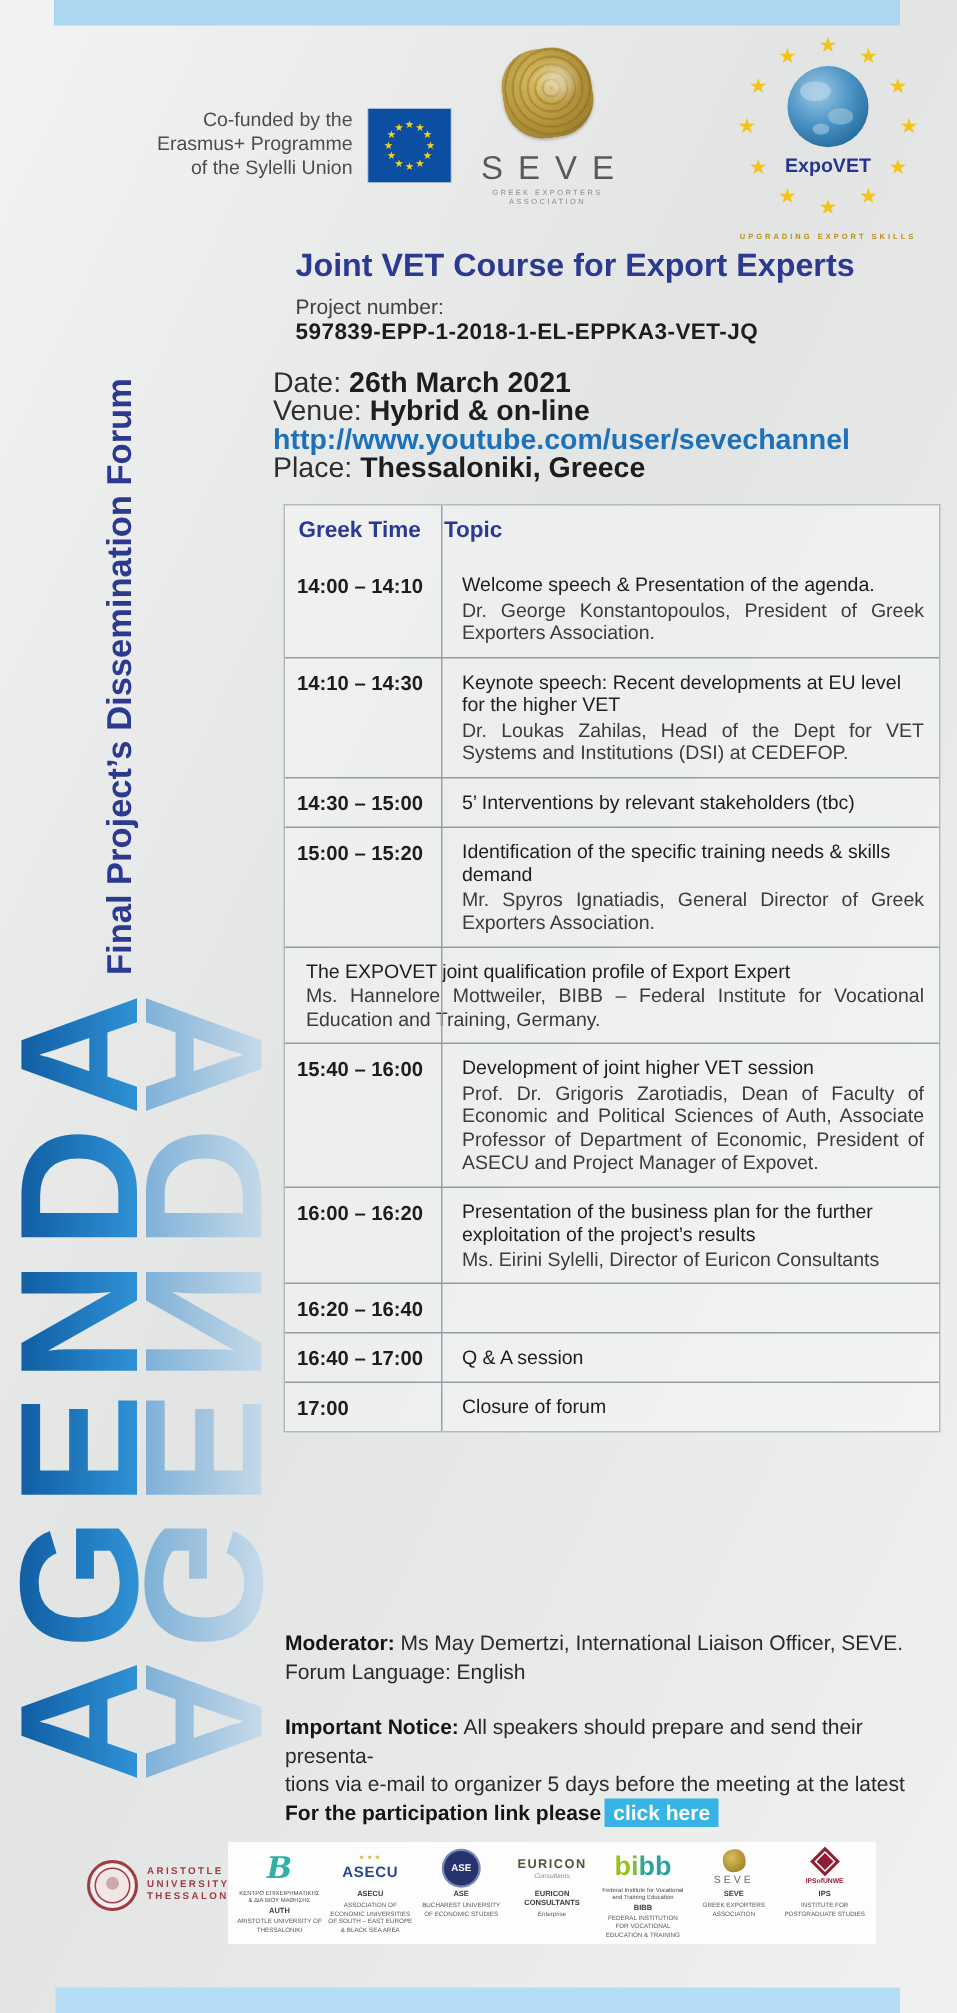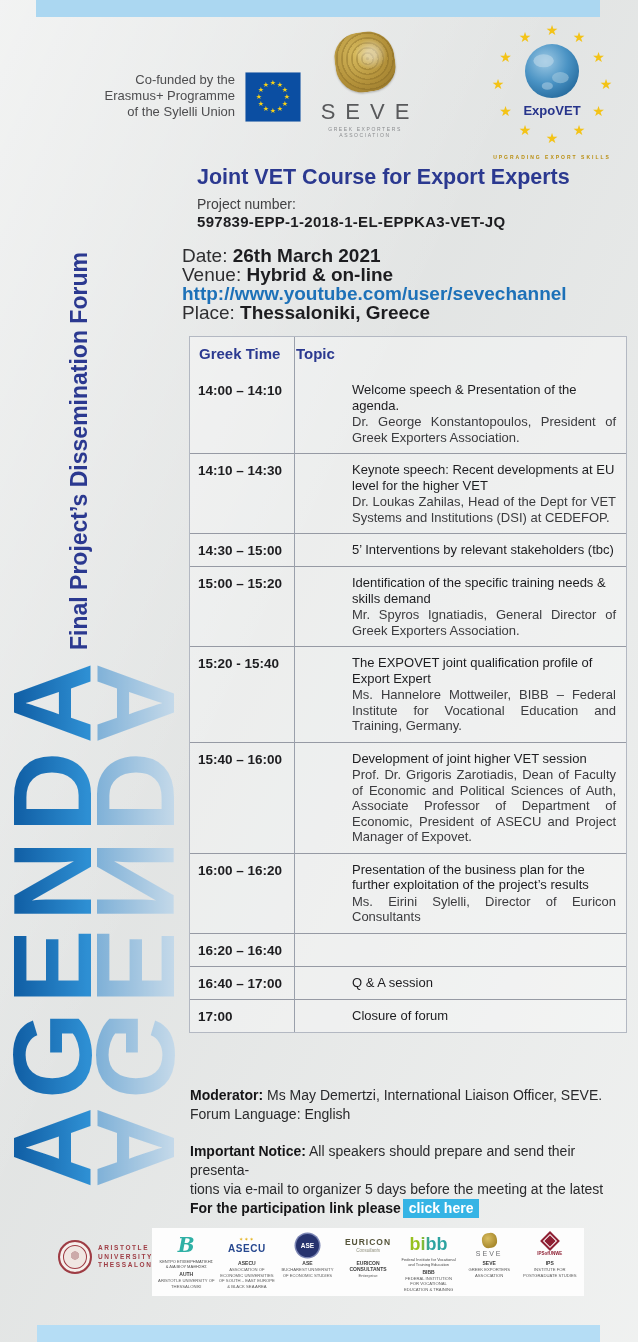--- a/index.html
+++ b/index.html
@@ -51,21 +51,21 @@
   .agenda-reflection{background-image:linear-gradient(180deg,#bad5eb 5%,#5d9fd3 95%);
     transform:scaleY(-1); opacity:.75; margin-top:-4px;}
 
   
   .a-table{position:absolute; left:189px; top:336px; width:438px;
     border:1px solid #b3b8c2; background:rgba(255,255,255,.35);}
   .col-divider{position:absolute; left:104px; top:0; bottom:0; width:1px; background:#9aa0ab;}
   .t-head{display:flex; padding:8px 0 12px;}
   .th-time{flex:none; width:104px; padding-left:9px; font-size:15px; font-weight:bold; color:#2b3990;}
   .th-topic{flex:1; padding-left:2px; font-size:15px; font-weight:bold; color:#2b3990;}
-  .t-row{display:flex; padding:8px 0;gap:44px;}
+  .t-row{display:flex; padding:8px 0;}
   .t-row + .t-row{border-top:1px solid #969aa4;}
   .c-time{flex:none; width:104px; padding:1px 2px 0 8px; font-size:13.5px; font-weight:bold; color:#1d1d20;}
   .c-topic{flex:1; padding:0 10px 0 14px; font-size:13px; line-height:15.5px;}
   .c-title{font-weight:normal; color:#1d1d20;}
   .c-speaker{color:#3b3b3e; text-align:justify; margin-top:1px;}
 
   
   .moderator{position:absolute; left:190px; top:1086px; width:440px; font-size:14px; line-height:19px; color:#2a2a2c;}
   .notice{position:absolute; left:190px; top:1142px; width:444px; font-size:14px; line-height:19px; color:#2a2a2c;}
   .notice .line{display:block;}
@@ -223,21 +223,20 @@
         </div>
       </div>
       <div class="t-row">
         <div class="c-time">15:00 – 15:20</div>
         <div class="c-topic">
           <div class="c-title">Identification of the specific training needs &amp; skills demand</div>
           <div class="c-speaker">Mr. Spyros Ignatiadis, General Director of Greek Exporters Association.</div>
         </div>
       </div>
       <div class="t-row">
-        <div class="c-time">15:20 - 15:40</div>
         <div class="c-topic">
           <div class="c-title">The EXPOVET joint qualification profile of Export Expert</div>
           <div class="c-speaker">Ms. Hannelore Mottweiler, BIBB – Federal Institute for Vocational Education and Training, Germany.</div>
         </div>
       </div>
       <div class="t-row">
         <div class="c-time">15:40 – 16:00</div>
         <div class="c-topic">
           <div class="c-title">Development of joint higher VET session</div>
           <div class="c-speaker">Prof. Dr. Grigoris Zarotiadis, Dean of Faculty of Economic and Political Sciences of Auth, Associate Professor of Department of Economic, President of ASECU and Project Manager of Expovet.</div>

